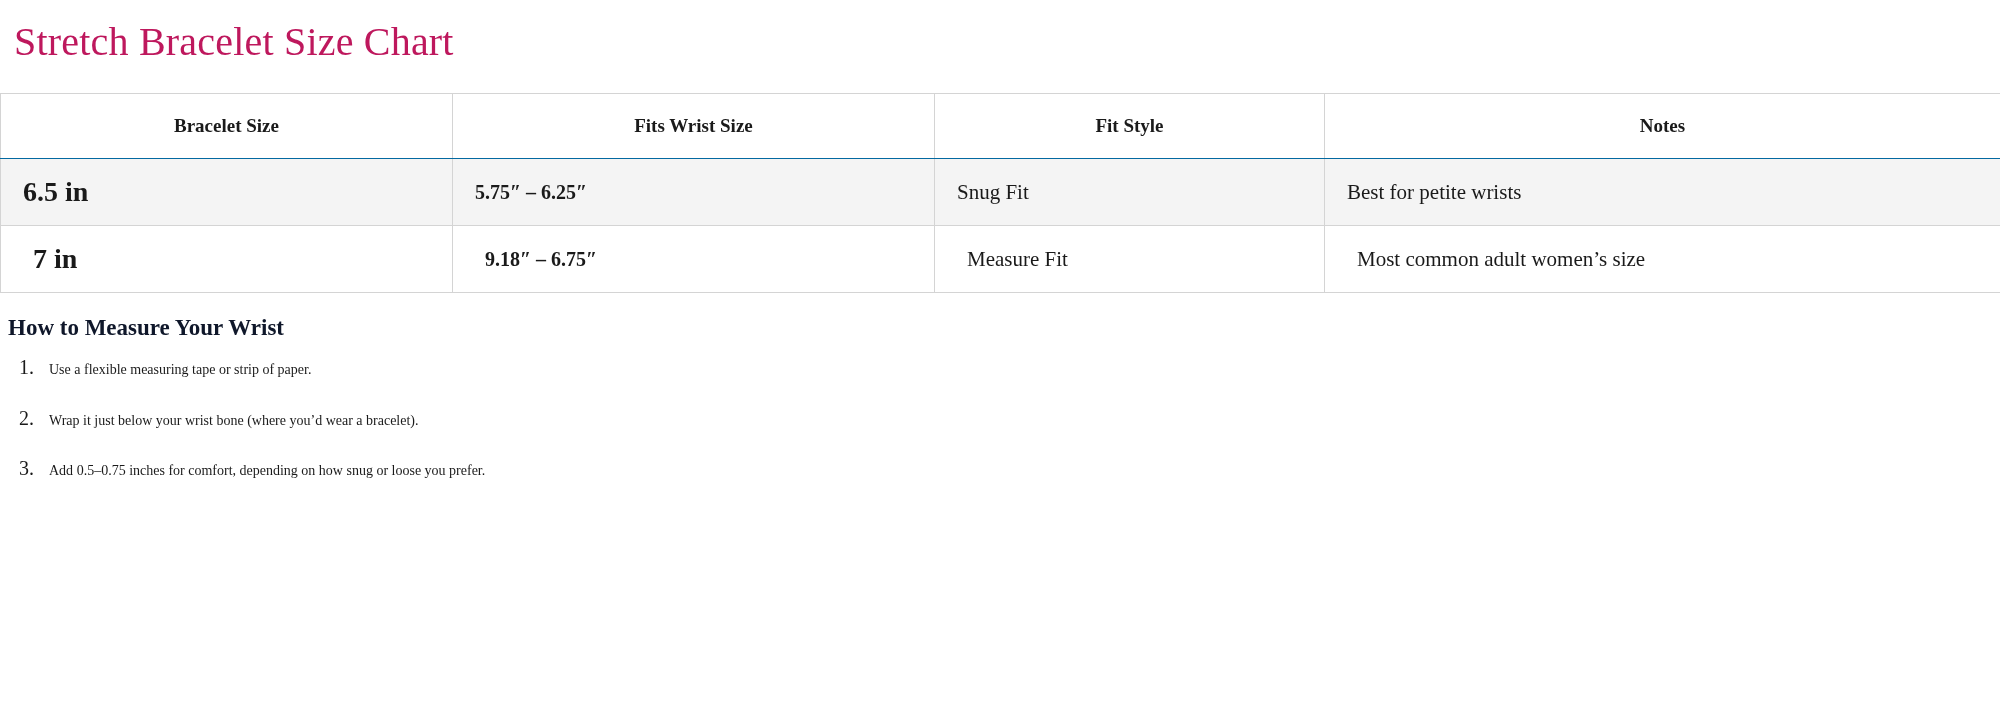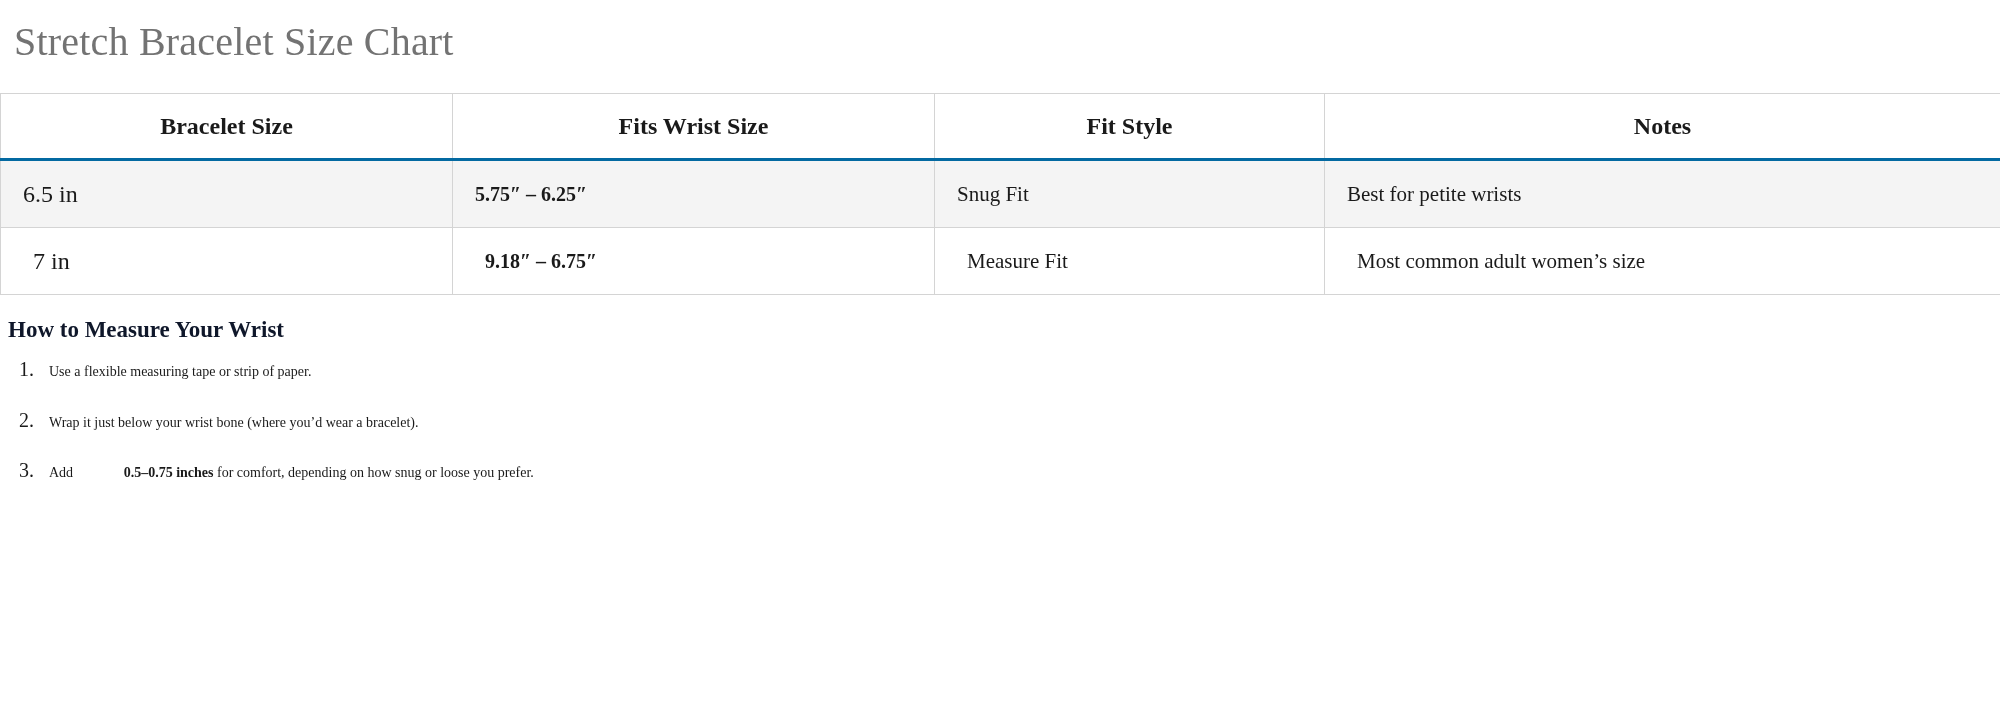--- a/index.html
+++ b/index.html
@@ -17,55 +17,55 @@
   .page {
     padding: 18px 0 0 0;
     box-sizing: border-box;
   }
   .page-title {
     font-family: "Liberation Serif", serif;
     font-size: 40px;
     font-weight: 400;
     letter-spacing: 0.2px;
     margin: 0 0 28px 14px;
-    color: #737373;
+    color: #be185d;
   }
   table.size-chart {
     border-collapse: collapse;
     width: 2000px;
     table-layout: fixed;
     font-size: 21px;
   }
   table.size-chart th,
   table.size-chart td {
     border: 1px solid #d4d4d4;
     padding: 0 22px;
     height: 66px;
     vertical-align: middle;
     text-align: left;
   }
   table.size-chart thead th {
     text-align: center;
     font-weight: bold;
-    font-size: 24px;
+    font-size: 19px;
     background: #ffffff;
     height: 64px;
     border-top: 1px solid #d4d4d4;
-    border-bottom: 3px solid #0369a1;
+    border-bottom: 1px solid #0369a1;
   }
   table.size-chart tbody tr.odd td {
     background: #f4f4f4;
   }
   table.size-chart tbody tr.even td {
     background: #ffffff;
     padding-left: 32px;
   }
   table.size-chart td.col-size {
-    font-weight: normal;
-    font-size: 24px;
+    font-weight: bold;
+    font-size: 28px;
   }
   table.size-chart td.col-wrist {
     font-size: 20px;
     font-weight: bold;
   }
   .col1 { width: 452px; }
   .col2 { width: 482px; }
   .col3 { width: 390px; }
   .col4 { width: 676px; }
 
@@ -81,21 +81,21 @@
     font-size: 14px;
     line-height: 1.25;
   }
   ol.steps li {
     margin-bottom: 27px;
     padding-left: 10px;
   }
   ol.steps li::marker {
     font-size: 20px;
   }
-  .strong-inline { font-weight: bold; margin-left: 47px; }
+  .strong-inline { font-weight: normal; }
 </style>
 </head>
 <body>
 
 <div class="page">
 
   <h1 class="page-title">Stretch Bracelet Size Chart</h1>
 
   <table class="size-chart">
     <colgroup>

